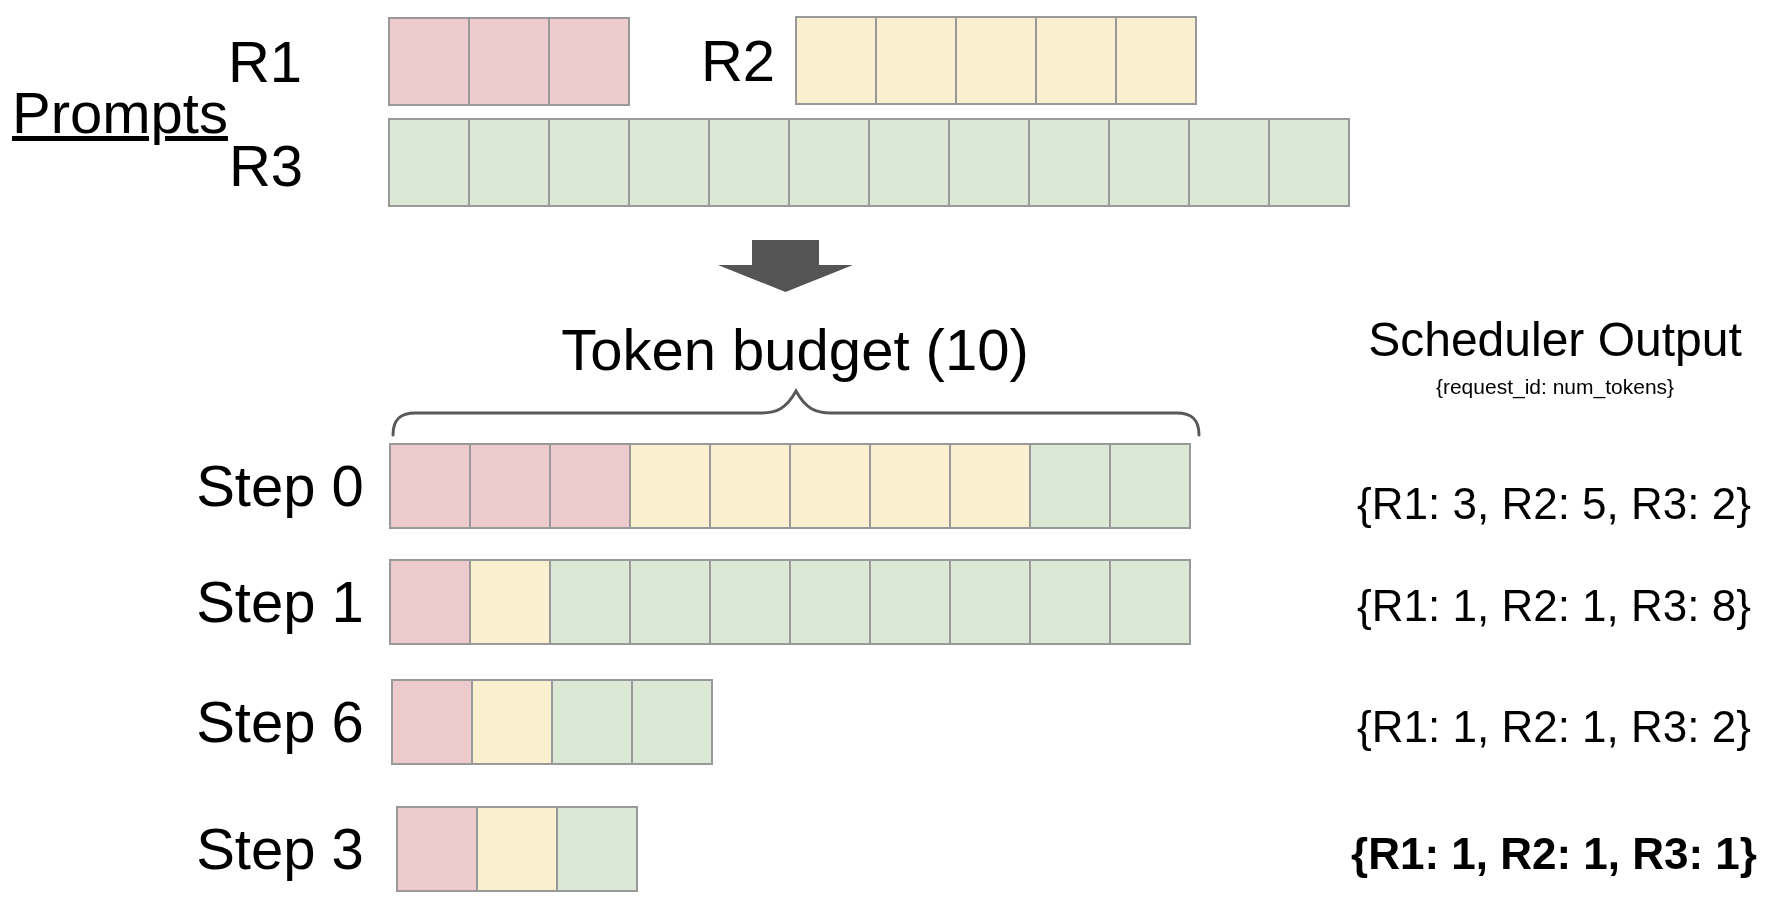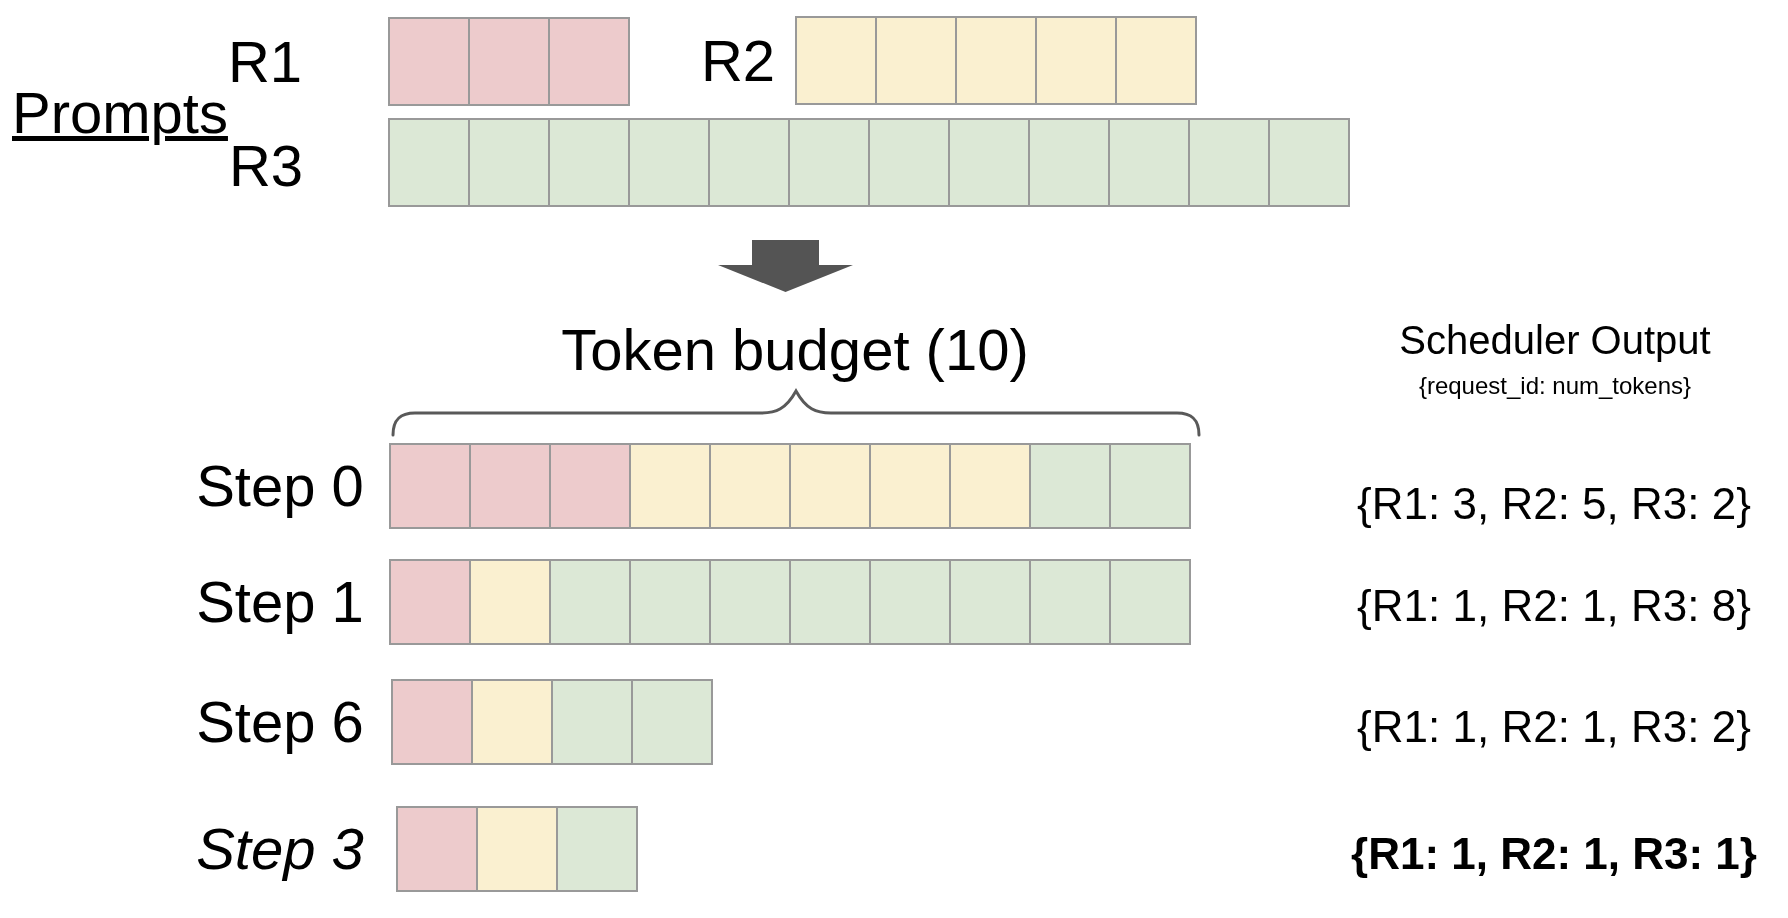--- a/index.html
+++ b/index.html
@@ -16,22 +16,22 @@
   .abs{position:absolute;}
   .label{display:flex;align-items:center;font-size:58px;line-height:1;white-space:nowrap;}
   .label.center{justify-content:center;}
   .token-row{
     position:absolute;display:grid;grid-auto-flow:column;grid-auto-columns:78px;
     gap:2px;background:var(--c-border);border:2px solid var(--c-border);
   }
   .prompt-row .cell{height:85px;}
   .step-row .cell{height:82px;}
   .cell{width:78px;}
-  .sched-title{font-size:40px;}
-  .sched-subtitle{font-size:24px;}
+  .sched-title{font-size:48px;}
+  .sched-subtitle{font-size:21px;}
   .sched-out{font-size:44px;}
 </style>
 </head>
 <body>
 
 <div class="abs label" style="left:12px;top:88px;width:195px;height:50px;text-decoration:underline;">Prompts</div>
 
 <div class="abs label center" style="left:230px;top:37px;width:70px;height:50px;">R1</div>
 <div class="token-row prompt-row" style="left:388px;top:17px;">
     <div class="cell" style="background: rgb(237, 203, 204);"></div>
@@ -109,19 +109,19 @@
 
 <div class="abs label center" style="left:200px;top:697px;width:160px;height:50px;">Step 6</div>
 <div class="token-row step-row" style="left:391px;top:679px;">
     <div class="cell" style="background: rgb(237, 203, 204);"></div>
     <div class="cell" style="background: rgb(250, 240, 208);"></div>
     <div class="cell" style="background: rgb(220, 232, 214);"></div>
     <div class="cell" style="background: rgb(220, 232, 214);"></div>
   </div>
 <div class="abs label center sched-out" style="left:1320px;top:699px;width:468px;height:56px;">{R1: 1, R2: 1, R3: 2}</div>
 
-<div class="abs label center" style="left:200px;top:824px;width:160px;height:50px;font-style:italic;">Step 3</div>
+<div class="abs label center" style="left:200px;top:824px;width:160px;height:50px;">Step 3</div>
 <div class="token-row step-row" style="left:396px;top:806px;">
     <div class="cell" style="background: rgb(237, 203, 204);"></div>
     <div class="cell" style="background: rgb(250, 240, 208);"></div>
     <div class="cell" style="background: rgb(220, 232, 214);"></div>
   </div>
 <div class="abs label center sched-out" style="left:1320px;top:826px;width:468px;height:56px;font-weight:bold;">{R1: 1, R2: 1, R3: 1}</div>
 
 </body></html>

